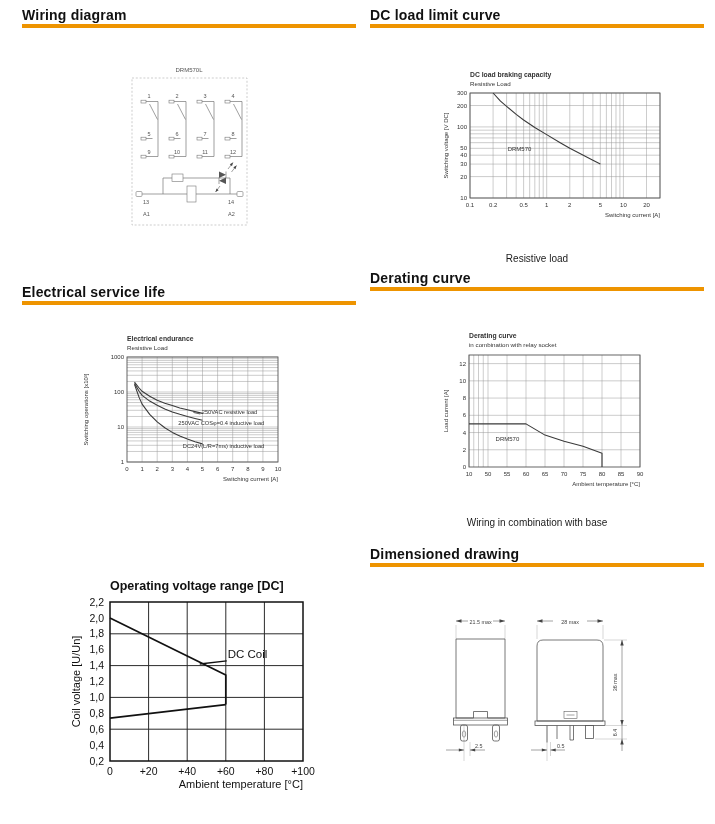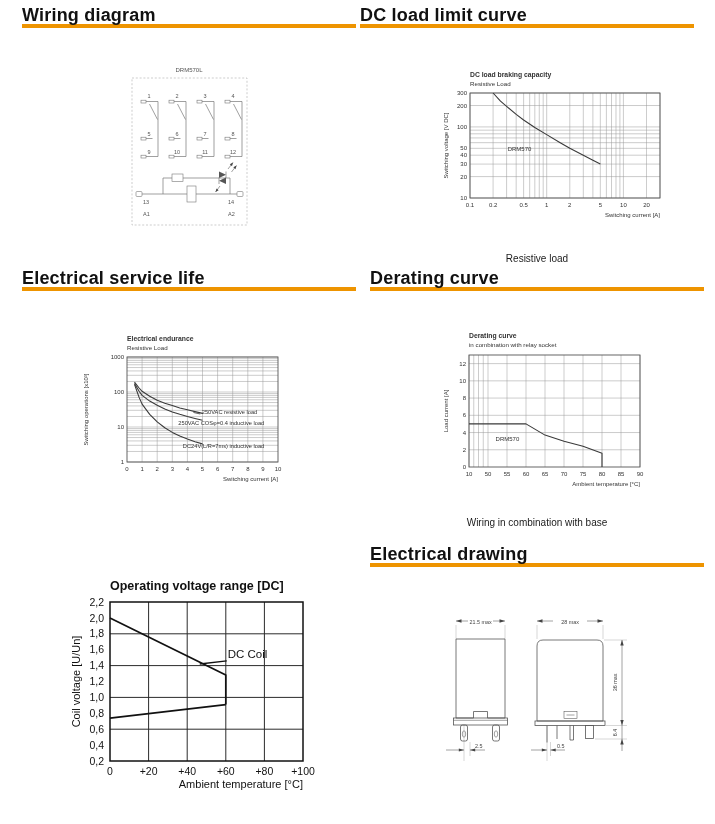--- a/index.html
+++ b/index.html
@@ -1,19 +1,19 @@
 <!DOCTYPE html>
 <html><head>
 <meta charset="utf-8">
 <style>
   html,body{margin:0;padding:0;background:#fff;}
   .page{position:relative;width:715px;height:824px;background:#fff;overflow:hidden;
         font-family:"Liberation Sans",sans-serif;}
   .sec{position:absolute;}
-  .sec-title{font-size:18px;font-weight:bold;color:#111;letter-spacing:.2px;line-height:14px;}
+  .sec-title{font-size:14px;font-weight:bold;color:#111;letter-spacing:.2px;line-height:14px;}
   .sec-bar{height:3.5px;margin-top:2px;}
   .cap{position:absolute;width:334px;text-align:center;font-size:10px;color:#1a1a1a;}
   svg{position:absolute;overflow:visible;}
   svg text{font-family:"Liberation Sans",sans-serif;}
   .wl{stroke:#777;stroke-width:.7;fill:none;}
   .wp{fill:#fff;stroke:#777;stroke-width:.6;}
   .wt{fill:#555;font-size:5.5px;}
   .wtitle{fill:#555;font-size:6px;}
   .dashed{fill:none;stroke:#ababab;stroke-width:.6;stroke-dasharray:2 1.8;}
   .dl{stroke:#555;stroke-width:.8;fill:none;}
@@ -24,34 +24,34 @@
 </style>
 </head>
 <body>
 
 <div class="page">
 
   <div class="sec" style="left:22px;top:8px;width:334px">
     <div class="sec-title">Wiring diagram</div>
     <div class="sec-bar" style="background: rgb(238, 148, 0);"></div>
   </div>
-  <div class="sec" style="left:360px;top:8px;width:334px">
+  <div class="sec" style="left:370px;top:8px;width:334px">
     <div class="sec-title">DC load limit curve</div>
     <div class="sec-bar" style="background: rgb(238, 148, 0);"></div>
   </div>
-  <div class="sec" style="left:22px;top:271px;width:334px">
+  <div class="sec" style="left:22px;top:285px;width:334px">
     <div class="sec-title">Electrical service life</div>
     <div class="sec-bar" style="background: rgb(238, 148, 0);"></div>
   </div>
   <div class="sec" style="left:370px;top:271px;width:334px">
     <div class="sec-title">Derating curve</div>
     <div class="sec-bar" style="background: rgb(238, 148, 0);"></div>
   </div>
   <div class="sec" style="left:370px;top:547px;width:334px">
-    <div class="sec-title">Electrical drawing</div>
+    <div class="sec-title">Dimensioned drawing</div>
     <div class="sec-bar" style="background: rgb(238, 148, 0);"></div>
   </div>
 
   <div class="cap" style="left:370px;top:253px">Resistive load</div>
   <div class="cap" style="left:370px;top:517px">Wiring in combination with base</div>
 
   <svg style="left:128px;top:58px" width="124" height="172" viewBox="0 0 124 172">
     <text x="61" y="14" class="wtitle" text-anchor="middle">DRM570L</text>
     <rect x="4" y="20" width="115" height="147" class="dashed"></rect>
     <g id="wiring-poles">

